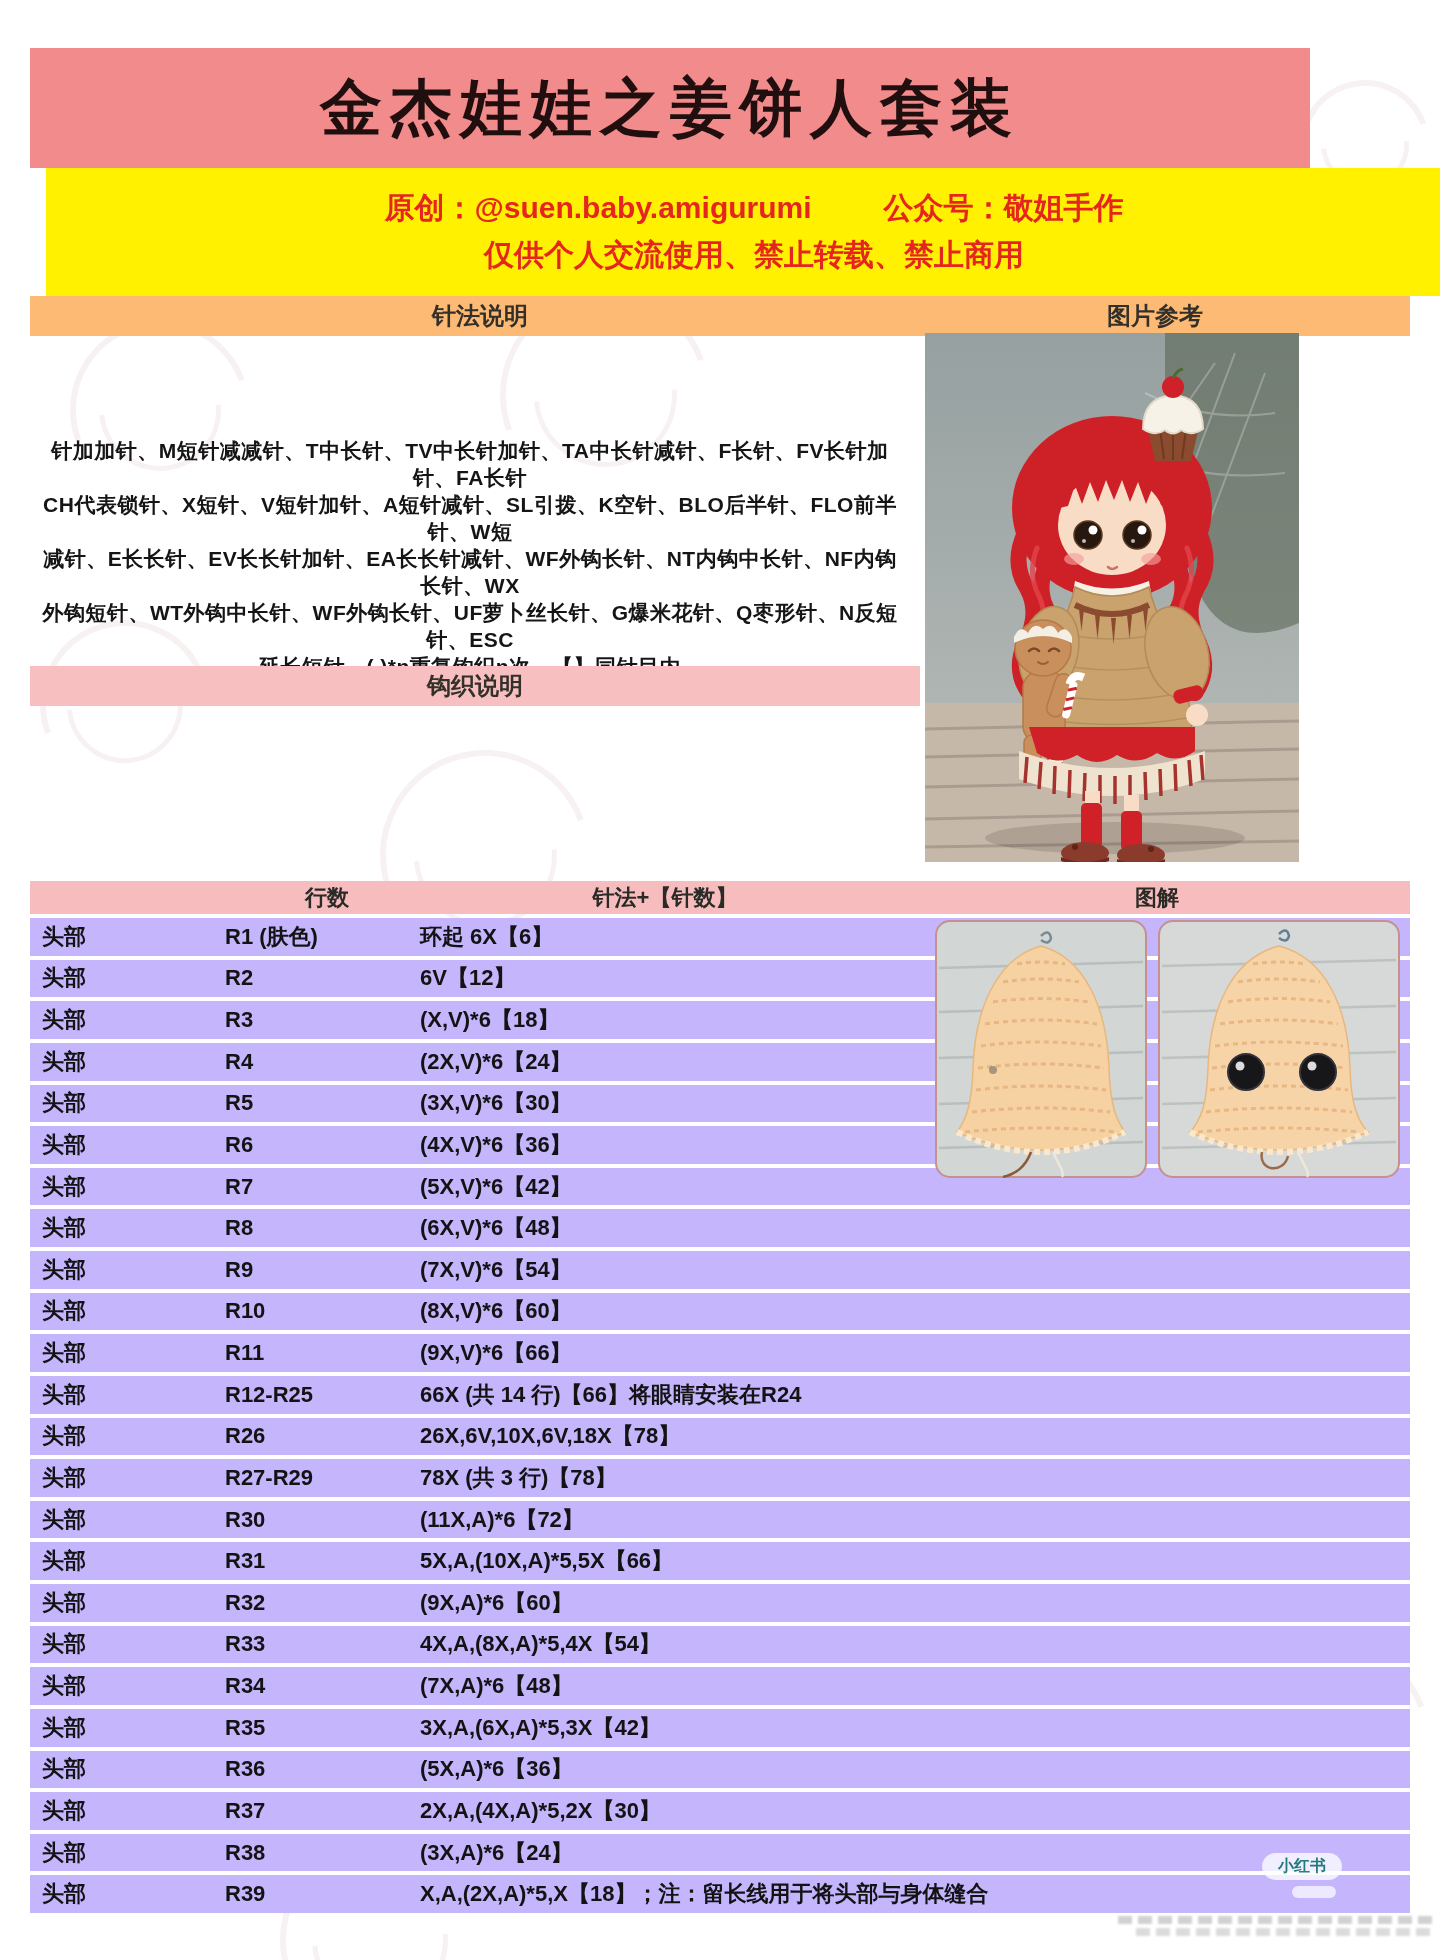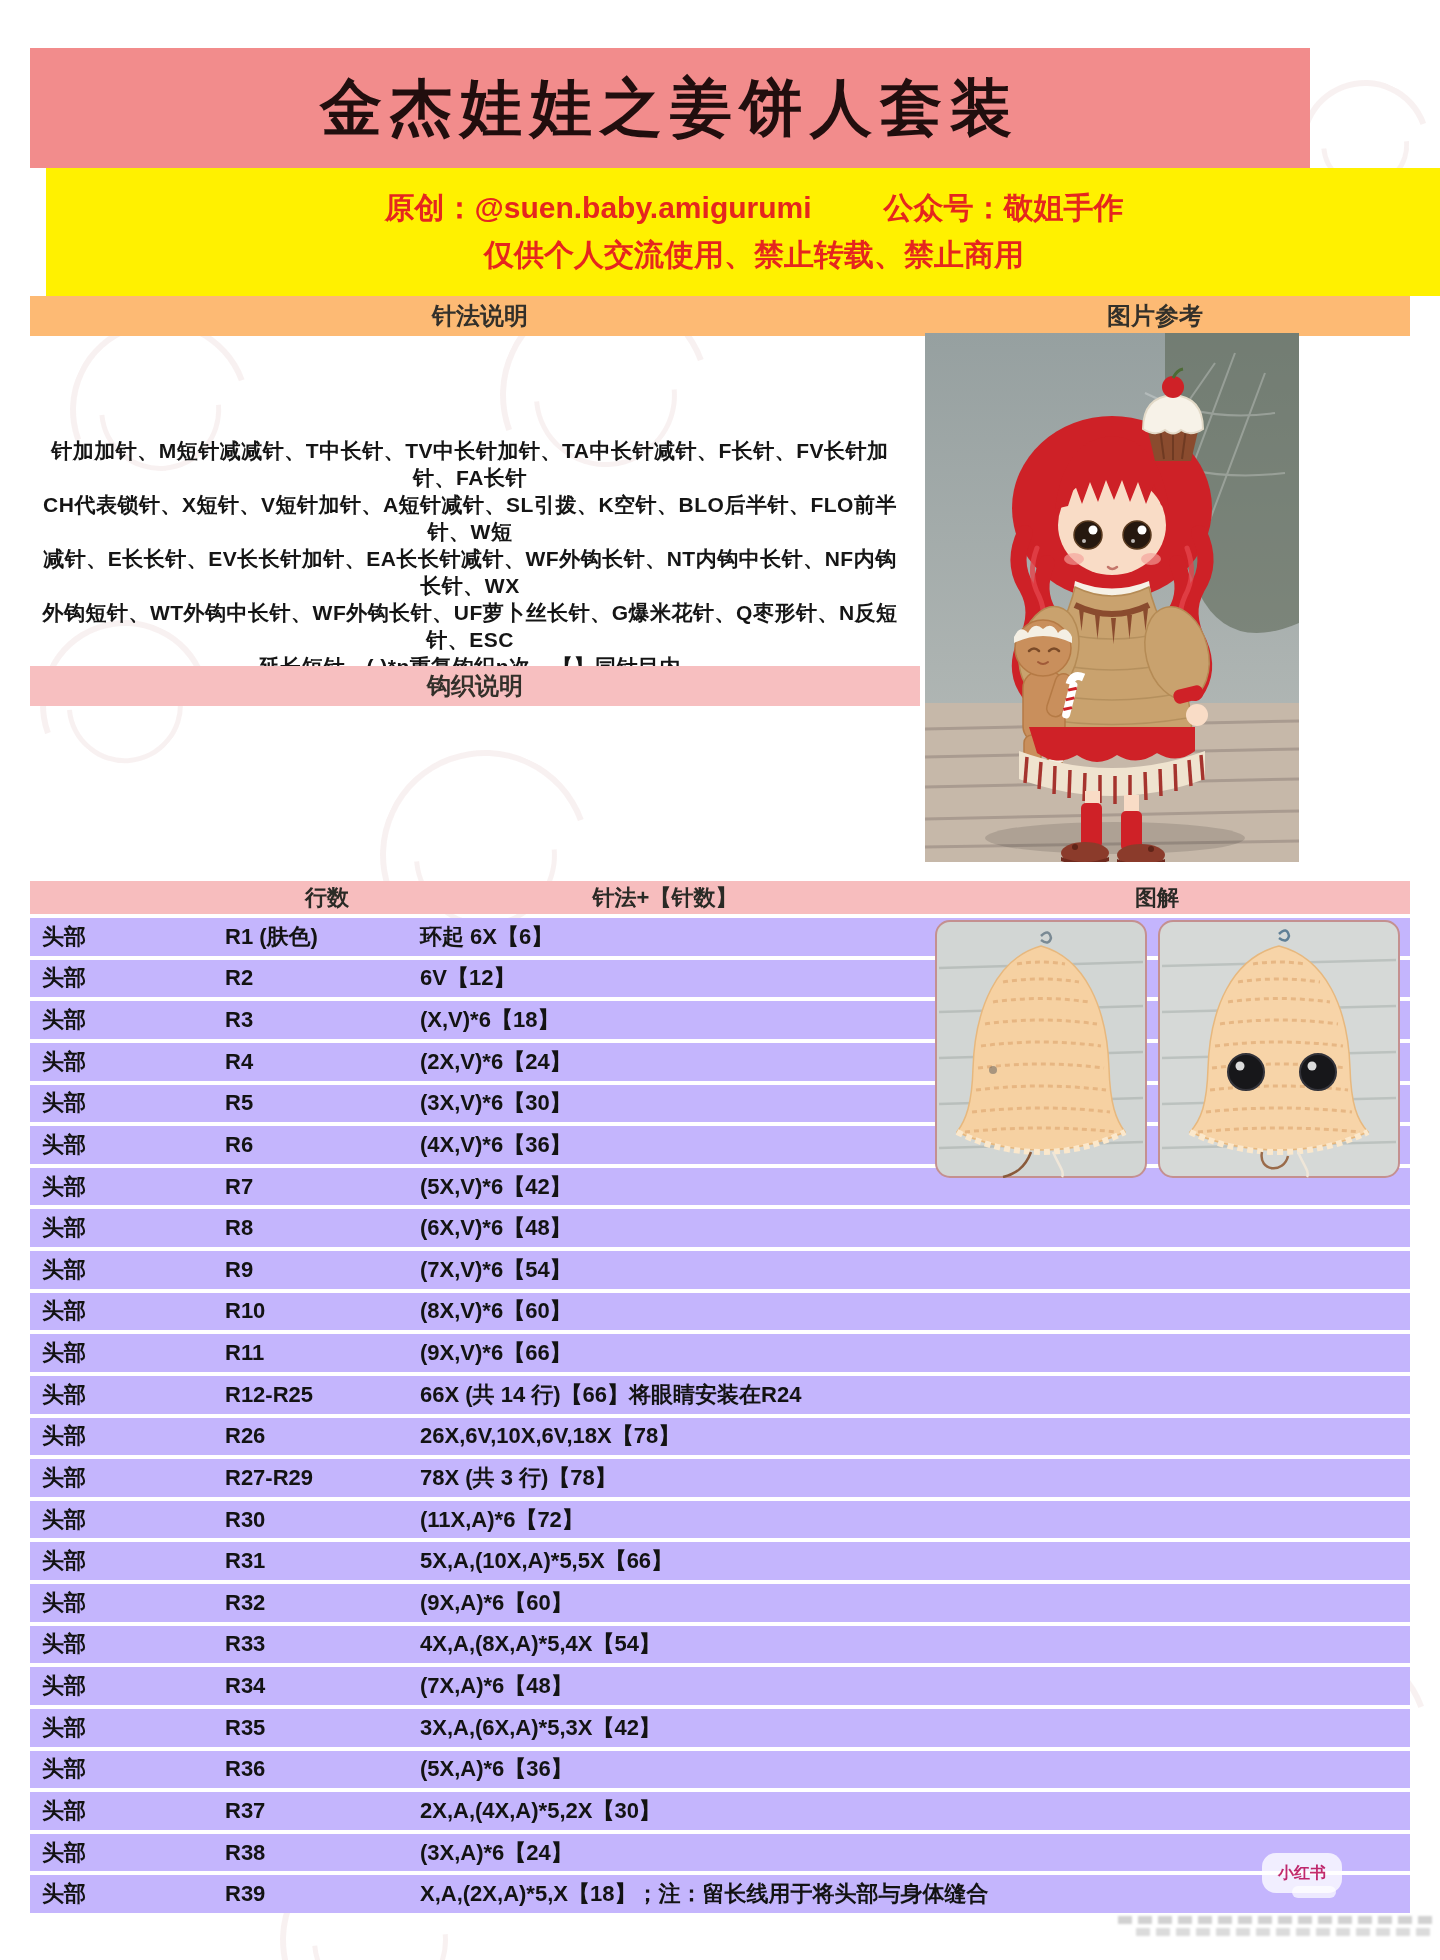--- a/index.html
+++ b/index.html
@@ -49,23 +49,23 @@
       color:#131313;white-space:nowrap;}
   .c-part{left:12px;}
   .c-rows{left:195px;}
   .c-stitch{left:390px;}
   .grid-v{position:absolute;top:0;bottom:0;width:2px;background:rgba(255,255,255,.45);pointer-events:none;}
 
   
   .diagram-photos{position:absolute;left:935px;top:920px;width:465px;height:258px;display:flex;gap:11px;}
 
   
-  .xhs-badge{position:absolute;left:1262px;top:1853px;width:80px;height:40px;background:rgba(255,255,255,.85);
+  .xhs-badge{position:absolute;left:1262px;top:1853px;width:80px;height:27px;background:rgba(255,255,255,.85);
       border-radius:14px;display:flex;align-items:center;justify-content:center;
-      font-size:16px;font-weight:bold;color:#be185d;opacity:.9;}
+      font-size:16px;font-weight:bold;color:#0f766e;opacity:.9;}
   .xhs-blob{position:absolute;left:1292px;top:1886px;width:44px;height:12px;border-radius:6px;
       background:rgba(255,255,255,.7);}
   .id-smudge{position:absolute;left:1118px;top:1916px;width:318px;height:8px;opacity:.45;filter:blur(1px);
       background:repeating-linear-gradient(90deg,#9a9a9a 0 14px,transparent 14px 20px);}
   .id-smudge.s2{top:1928px;width:300px;left:1136px;opacity:.35;}
 </style>
 </head>
 <body>
 
 <div class="page">

